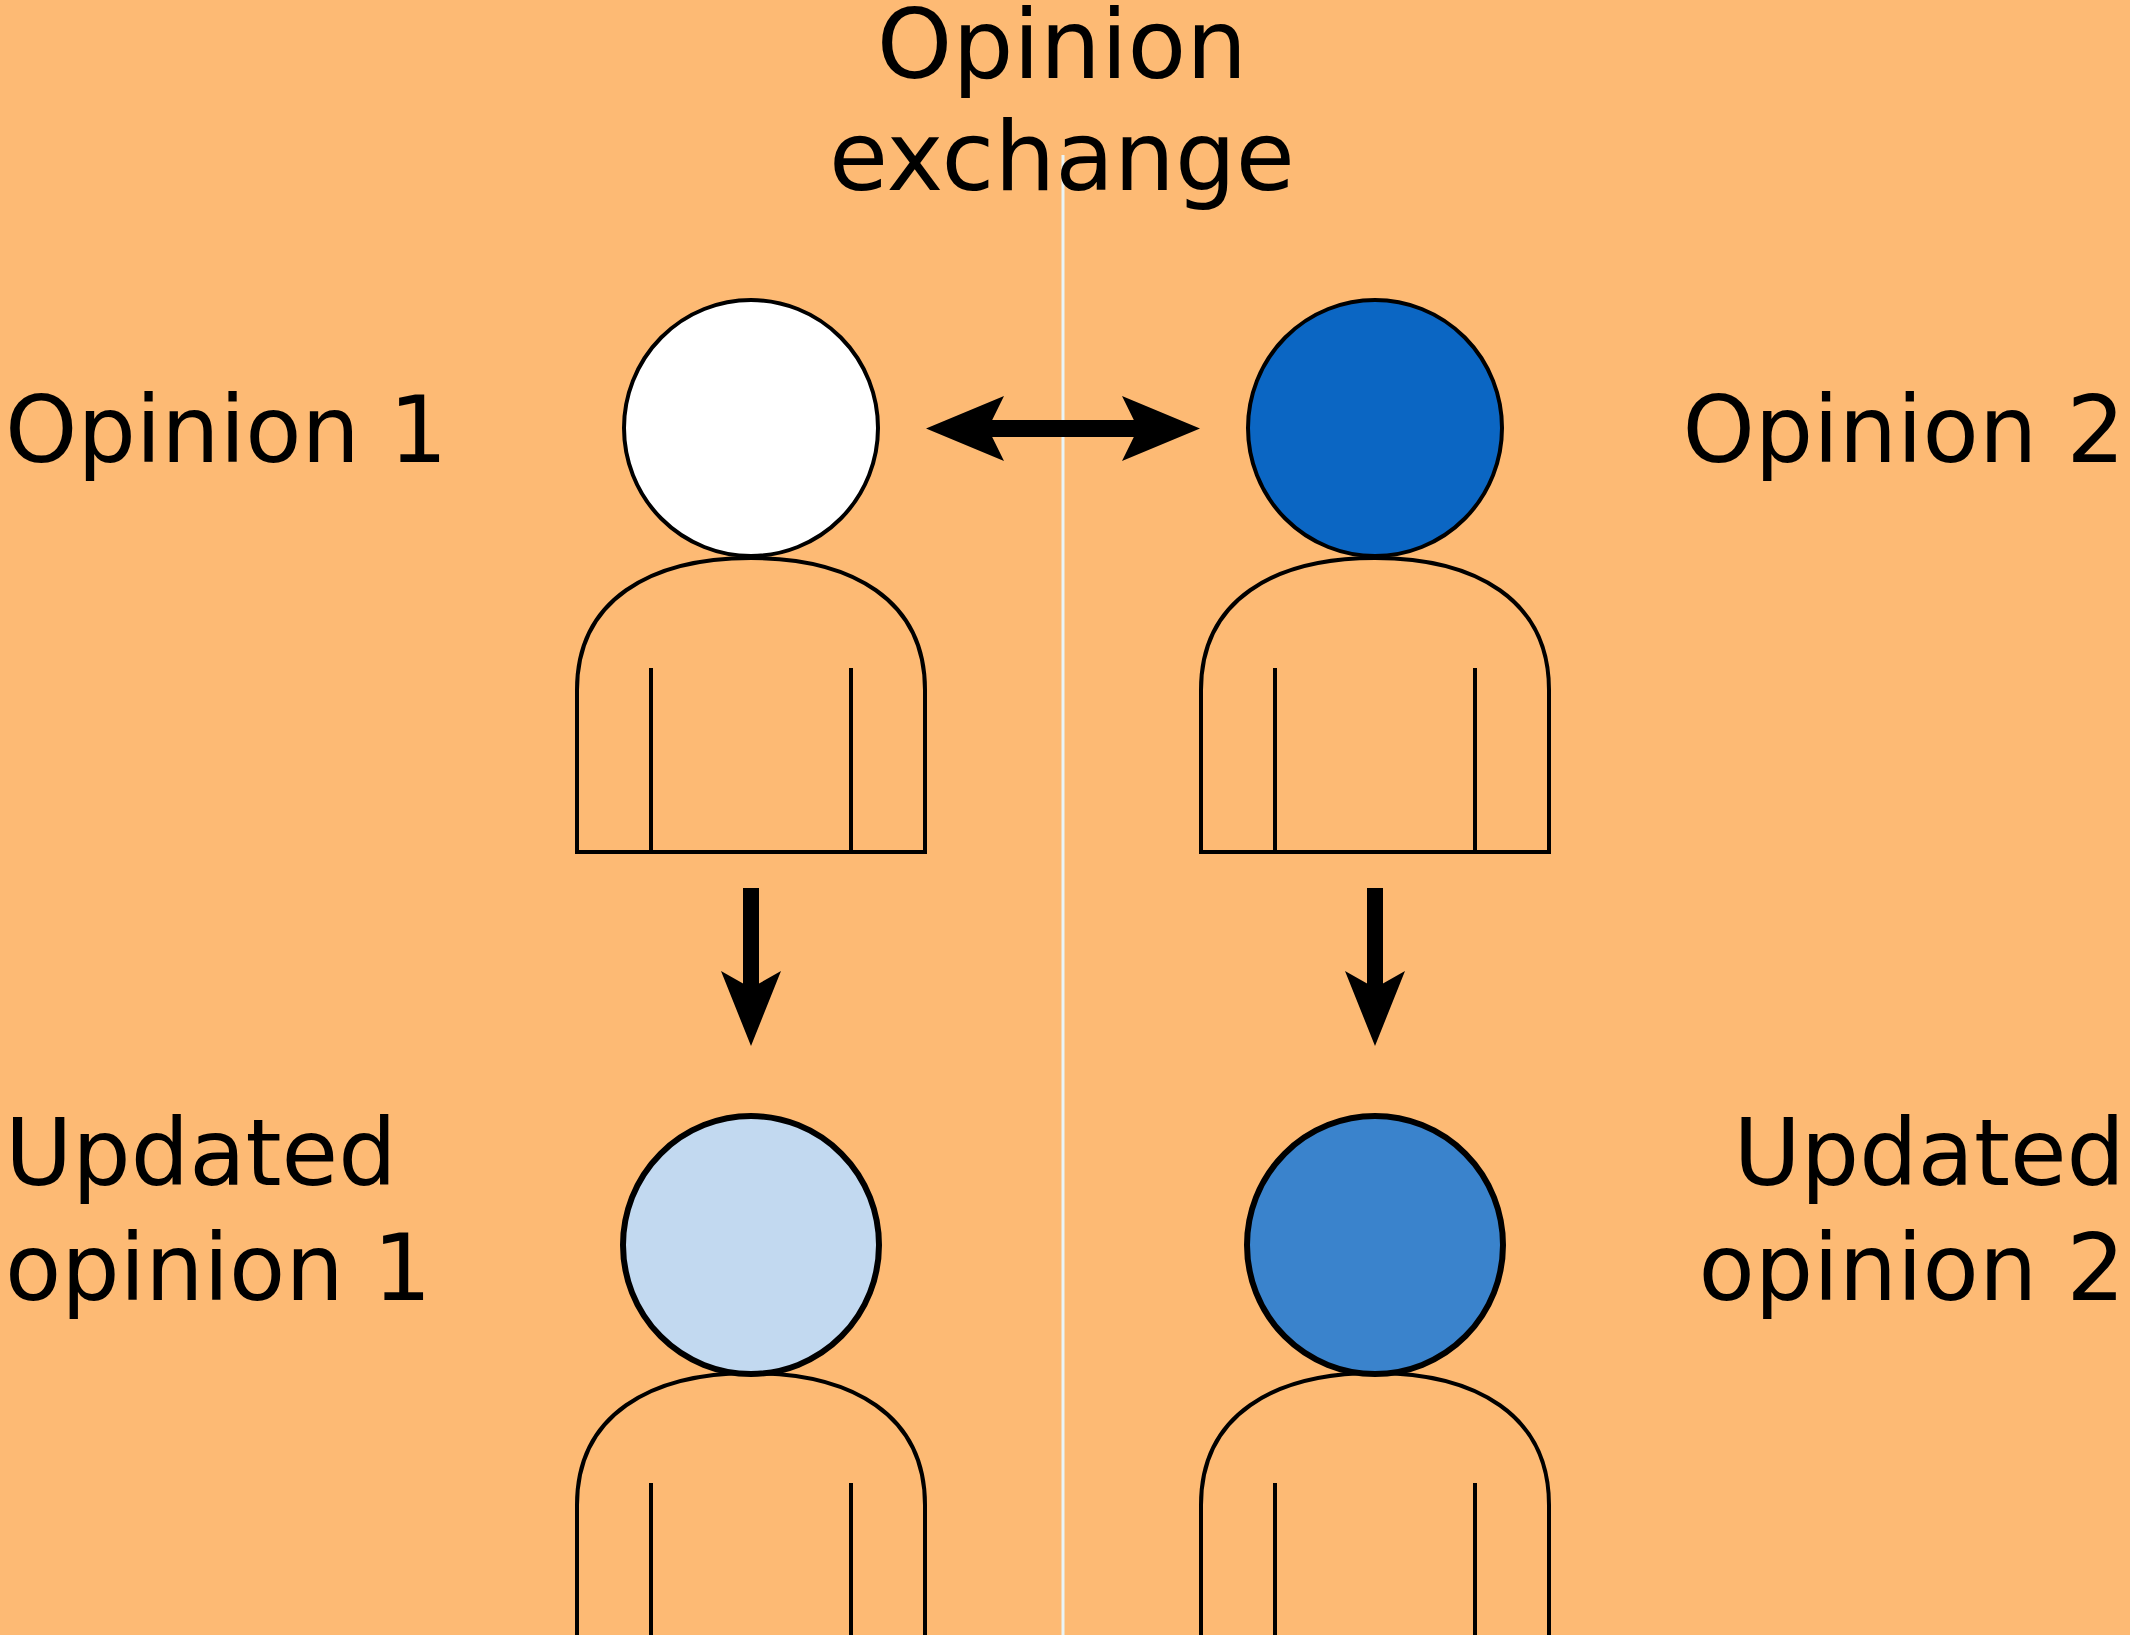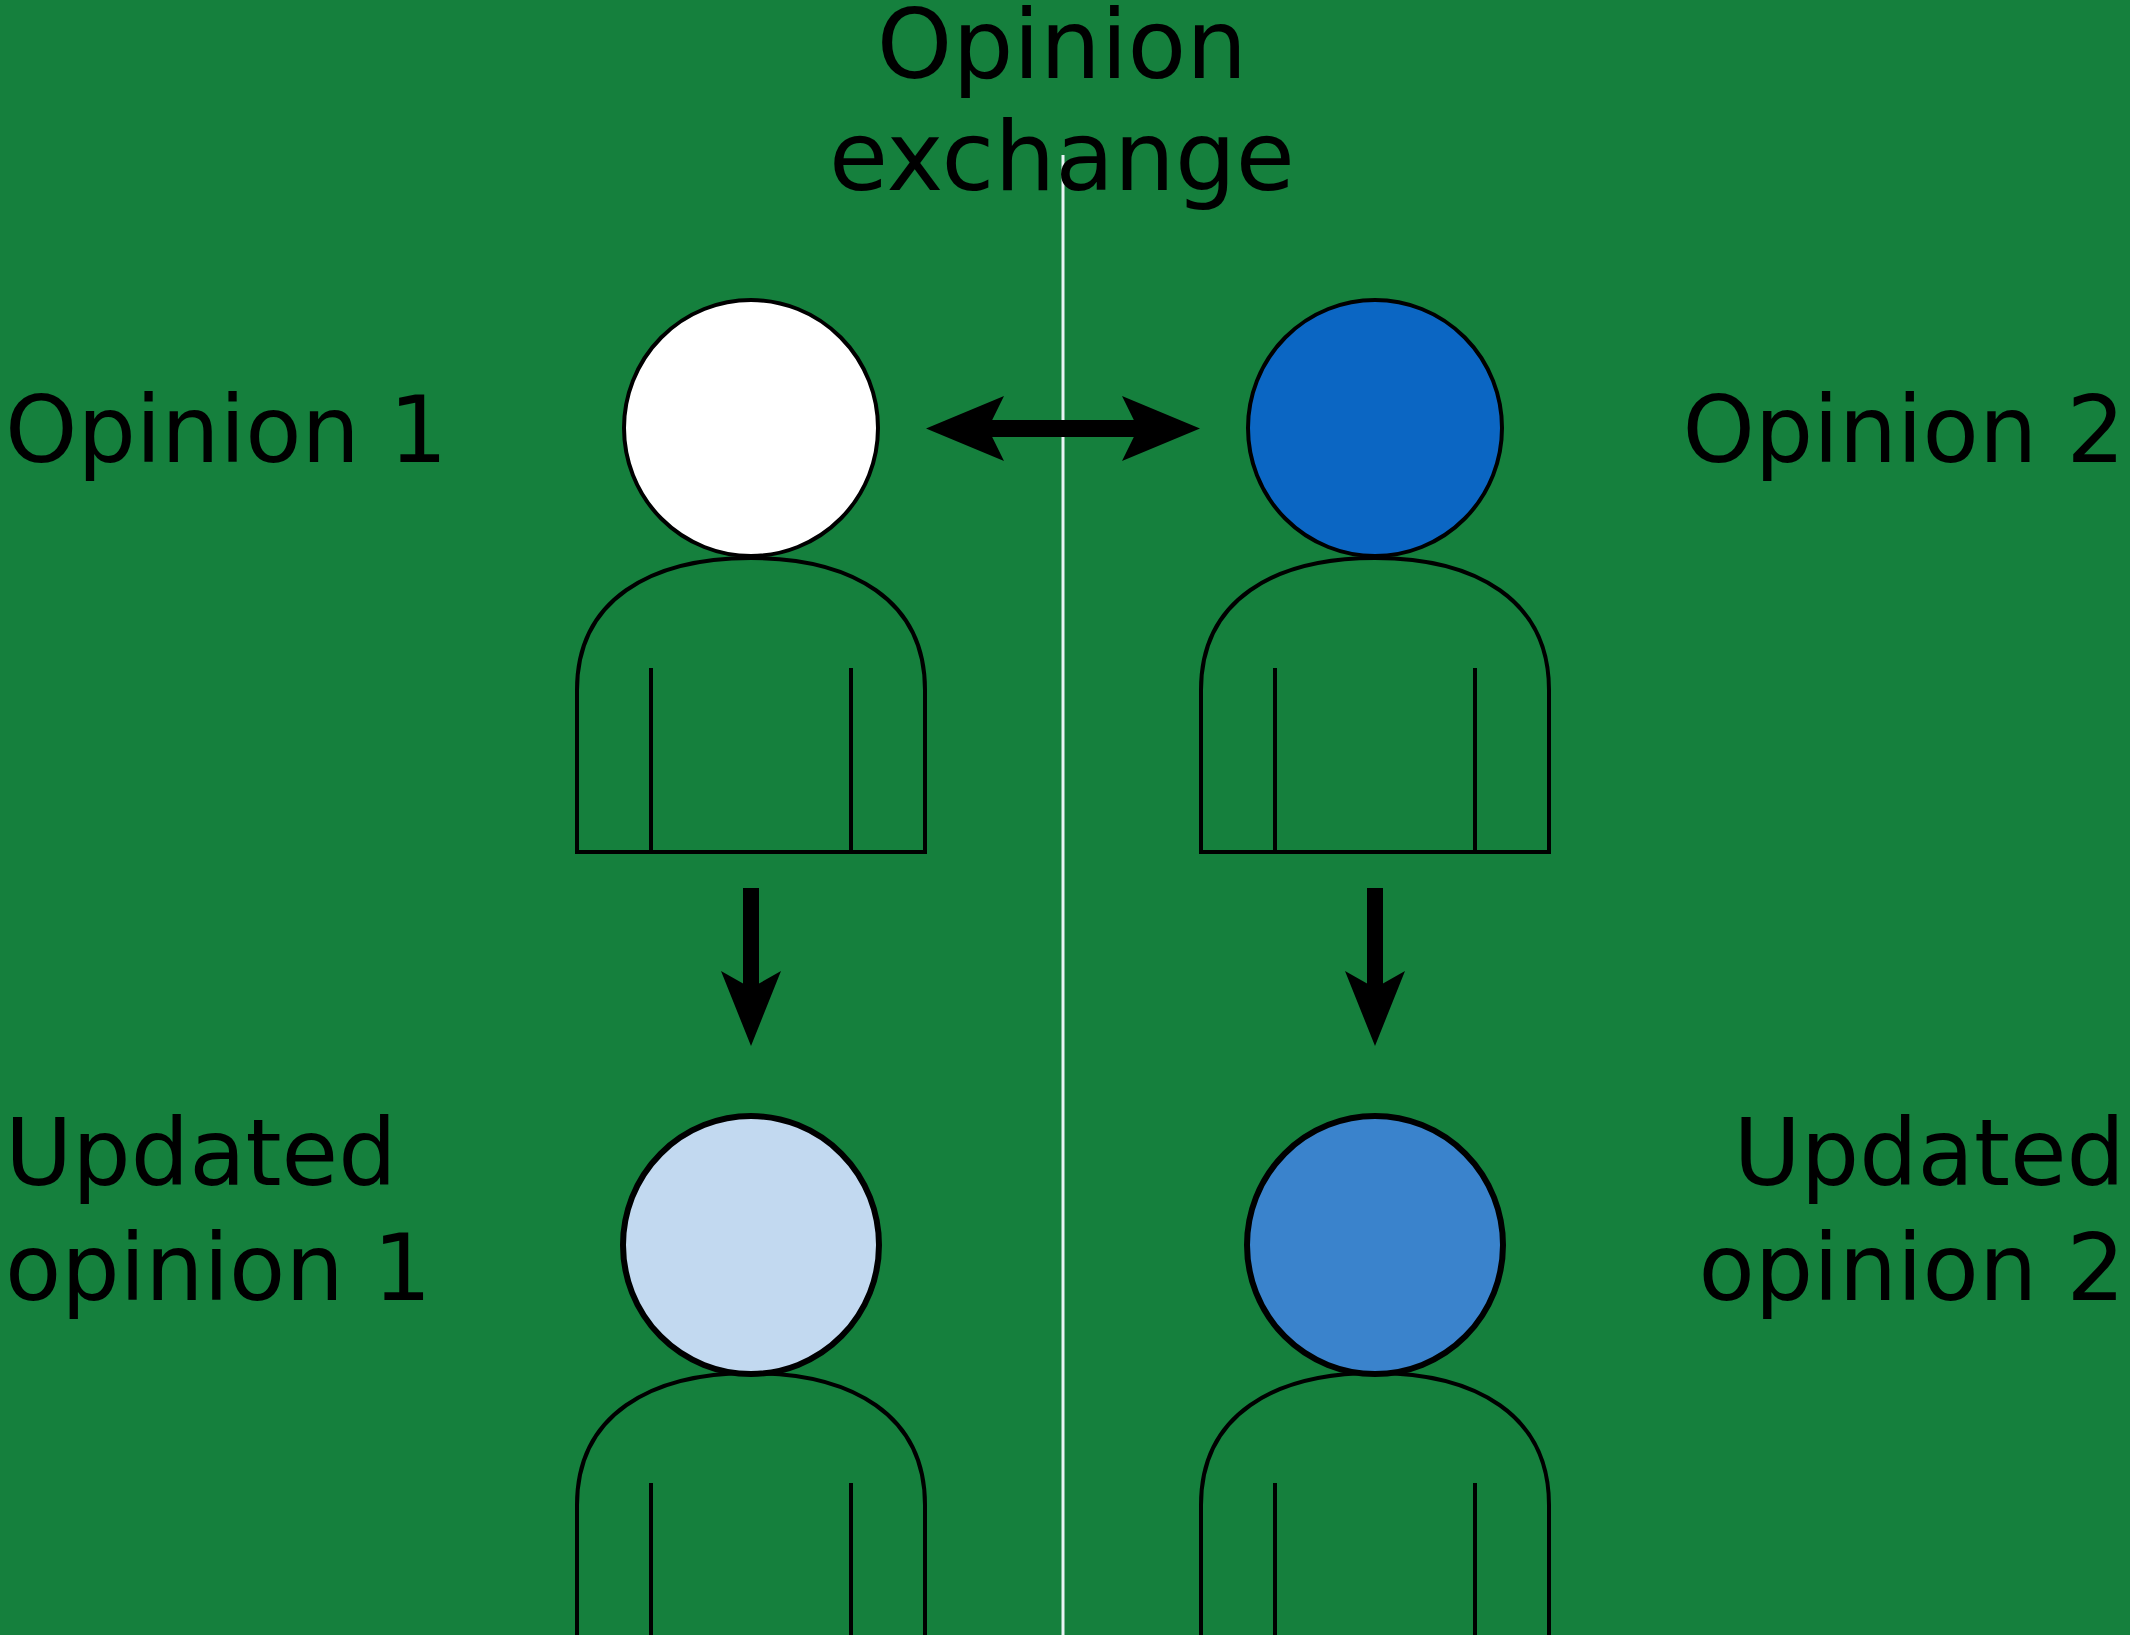--- a/index.html
+++ b/index.html
@@ -10,21 +10,21 @@
   body {
     width: 2130px;
     height: 1635px;
     overflow: hidden;
     font-family: "DejaVu Sans", sans-serif;
   }
   #figure-root {
     position: relative;
     width: 2130px;
     height: 1635px;
-    background: #15803d;
+    background: #fdba74;
   }
   #diagram-svg {
     display: block;
     width: 2130px;
     height: 1635px;
   }
   .diagram-text {
     font-family: "DejaVu Sans", sans-serif;
     fill: #000000;
     font-weight: 400;

